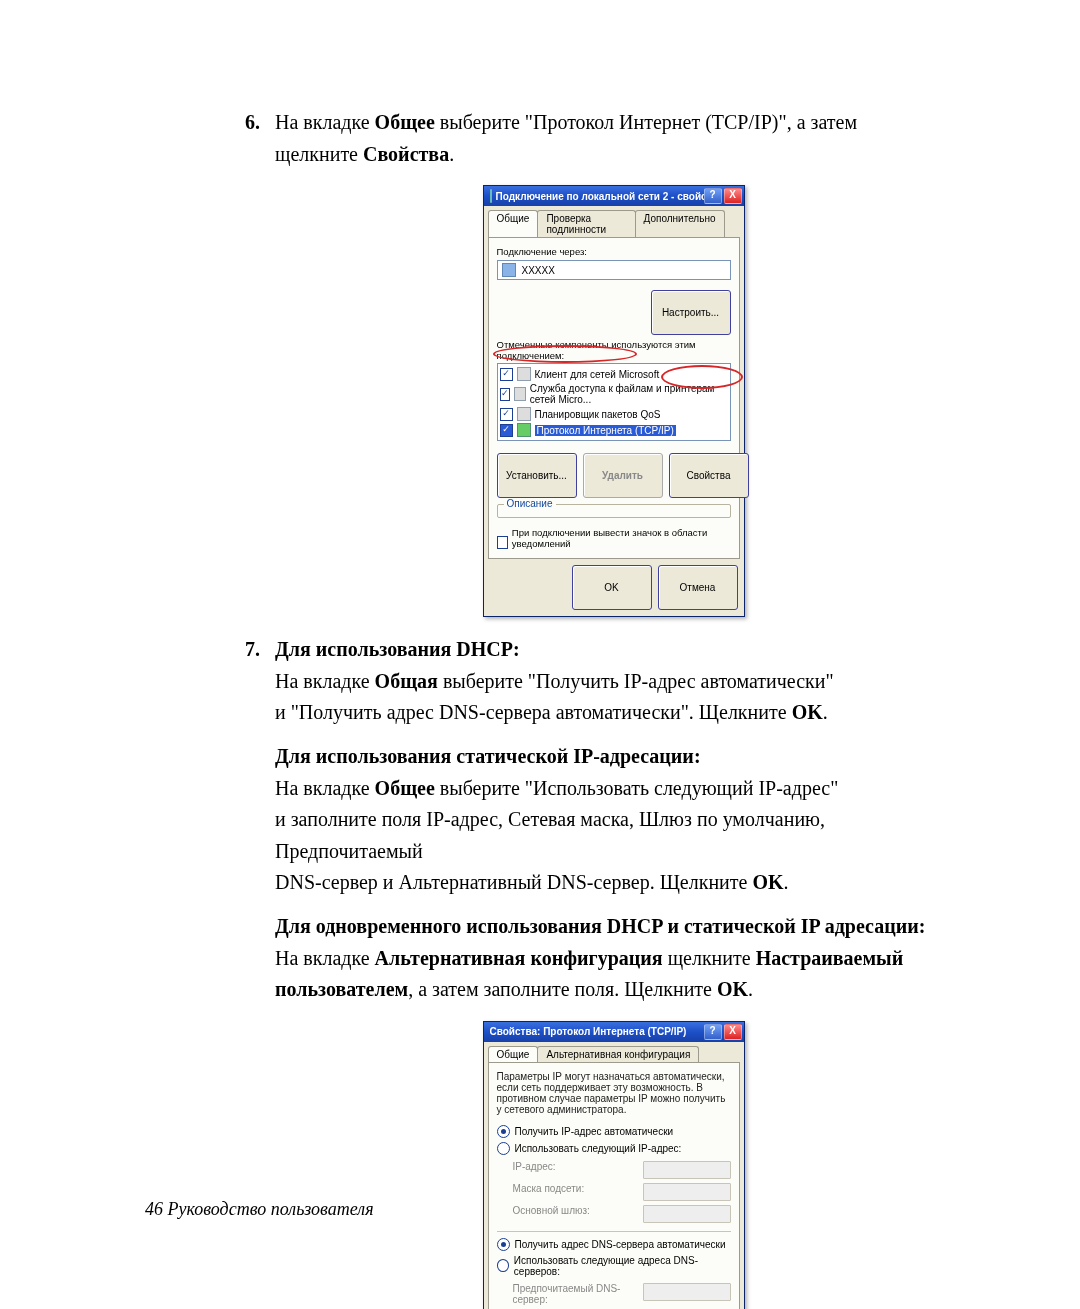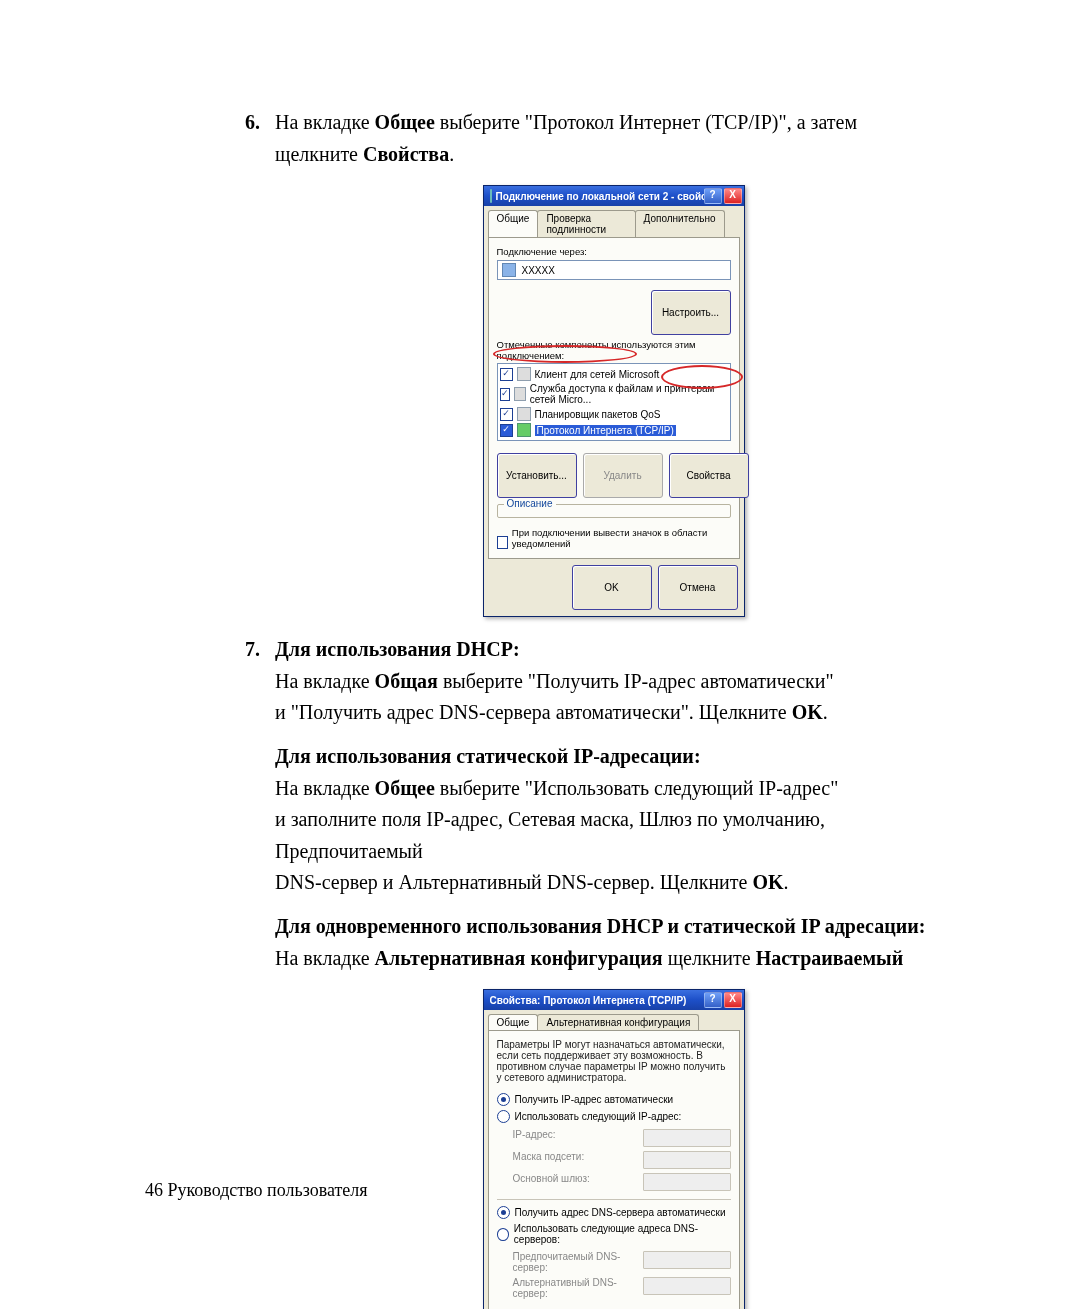--- a/index.html
+++ b/index.html
@@ -30,21 +30,22 @@
     font-weight: bold;
   }
   .list-body {
     flex: 1;
   }
   .list-body p { margin: 0 0 6px 0; }
   .bold { font-weight: bold; }
   .footer {
     position: absolute;
     left: 145px;
-    bottom: 108px;
+    bottom: 89px;
+    font-style: italic;
     font-size: 18px;
   }
 
   
   .xp-dialog {
     font-family: Tahoma, Arial, sans-serif;
     font-size: 10px;
     color: #000;
     background: #ece9d8;
     border: 1px solid #0a246a;
@@ -86,21 +87,21 @@
   .xp-panel {
     margin: 0 4px 0 4px; padding:8px; border:1px solid #9c9a8c; background:#fcfcf8;
   }
   .xp-btnrow { display:flex; justify-content:flex-end; gap:6px; padding:6px 6px 6px 6px; }
   .xp-btnrow.inside { padding:6px 0 0 0; }
   .xp-button {
     min-width:62px; padding:16px 8px; font-size:10px; text-align:center;
     background:#ece9d8; border:1px solid #4040a0; border-radius:3px;
     box-shadow: inset 1px 1px 0 #fff;
   }
-  .xp-button.disabled { color:#888; border-color:#aaa; }
+  .xp-button.disabled { color:#888; border-color:#aaa;font-weight:bold; }
   .xp-field {
     width:100%; box-sizing:border-box; background:#fff; border:1px solid #7a94b8;
     padding:2px 4px; font-size:10px;
   }
   .xp-list {
     background:#fff; border:1px solid #7a94b8; padding:2px; font-size:10px;
   }
   .xp-check { display:flex; align-items:center; gap:4px; padding:1px 0; }
   .xp-checkbox {
     width:11px; height:11px; border:1px solid #1c3f94; background:#fff;
@@ -250,20 +251,23 @@
       <p>и заполните поля IP-адрес, Сетевая маска, Шлюз по умолчанию,</p>
       <p>Предпочитаемый</p>
       <p>
         <span>DNS-сервер и Альтернативный DNS-сервер. Щелкните </span><span class="bold">OK</span><span>.</span>
       </p>
 
       <p class="bold" style="margin-top:18px;">Для одновременного использования DHCP и статической IP адресации:</p>
       <p>
         <span>На вкладке </span><span class="bold">Альтернативная конфигурация</span><span> щелкните </span><span class="bold">Настраиваемый</span>
       </p>
+      <p>
+        <span class="bold">пользователем</span><span>, а затем заполните поля. Щелкните </span><span class="bold">OK</span><span>.</span>
+      </p>
     </div>
   </div>
 
   <div class="dlg-wrap" style="width:260px; margin:6px auto 0 auto;">
     <div class="xp-dialog dlg2">
       <div class="xp-titlebar">
         <div class="ti-left">
           <span>Свойства: Протокол Интернета (TCP/IP)</span>
         </div>
         <div class="xp-sysbtns">

